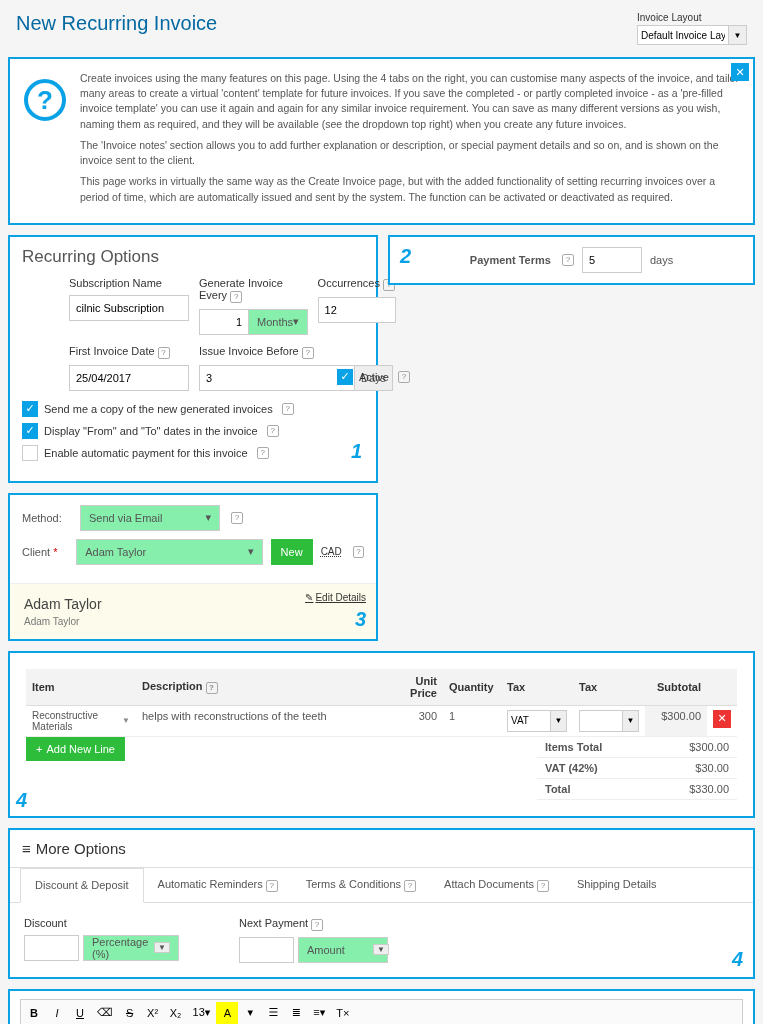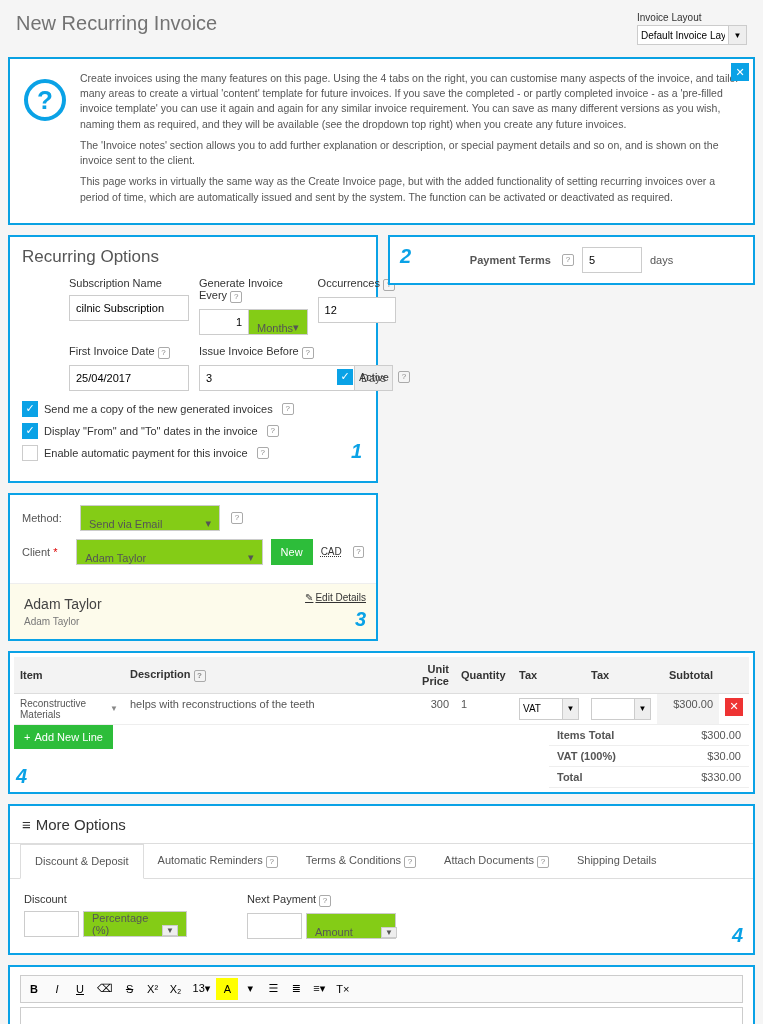--- a/index.html
+++ b/index.html
@@ -1,19 +1,19 @@
 <!DOCTYPE html>
 <html><head>
 <meta charset="utf-8">
 <style>
   * { box-sizing: border-box; margin: 0; padding: 0; font-family: Arial, Helvetica, sans-serif; }
   body { background: #f5f5f5; width: 763px; font-size: 11px; color: #555; }
   .page { padding: 8px; }
   .header-row { display: flex; justify-content: space-between; align-items: flex-start; padding: 4px 8px 12px; }
-  .page-title { font-size: 20px; font-weight: normal; color: #737373; }
+  .page-title { font-size: 20px; font-weight: normal; color: #0369a1; }
   .layout-sel { display: flex; flex-direction: column; align-items: flex-start; }
   .layout-lbl { font-size: 10px; color: #333; margin-bottom: 2px; }
   .layout-dd { display: flex; }
   .layout-dd input { width: 92px; height: 20px; border: 1px solid #ccc; font-size: 10px; padding: 0 3px; background:#fff; }
   .layout-dd button { width: 18px; height: 20px; border: 1px solid #ccc; border-left:none; background:#eee; font-size:8px; }
   .panel { background: #fff; border: 2px solid #0aa2e6; margin-bottom: 10px; position: relative; }
   .panel-plain { border: 2.5px solid #09a1e2; }
   .info-panel { padding: 12px 14px; display:flex; align-items:flex-start; }
   .info-icon { width: 42px; height: 42px; border-radius: 50%; border: 4px solid #0aa2e6; color: #0aa2e6; font-size: 26px; font-weight:bold; display:flex; align-items:center; justify-content:center; margin-right: 14px; margin-top:8px; flex-shrink:0; }
   .info-text p { font-size: 10.5px; line-height: 1.45; color: #555; margin-bottom: 6px; }
@@ -22,21 +22,21 @@
   .col-l { width: 370px; border-radius: 13px; }
   .col-r { flex:1; }
   .section-pad { padding: 10px 12px 14px; }
   .sec-title { font-size: 17px; font-weight:normal; color:#555; margin-bottom:10px; }
   .row { display:flex; gap:10px; margin-bottom:10px;padding-left:47px; }
   .fld { display:flex; flex-direction:column; }
   .fld label { font-size: 11px; color:#333; margin-bottom:6px; }
   .help { display:inline-block; width:12px; height:12px; border:1px solid #aaa; border-radius:2px; font-size:8px; line-height:10px; text-align:center; color:#888; margin-left:3px; }
   input[type=text].inp, .inp { height:26px; border:1px solid #ccc; padding:0 6px; font-size:11px; background:#fff; }
   .inp-sm { width:60px; text-align:right; }
-  .dd-btn { height:26px; border:1px solid #ccc; background:#84cc16; display:flex; align-items:flex-end; justify-content:space-between; padding:0 8px; font-size:11px; }
+  .dd-btn { height:26px; border:1px solid #ccc; background:#86efac; display:flex; align-items:center; justify-content:space-between; padding:0 8px; font-size:11px; }
   .chk-row { display:flex; align-items:center; gap:6px; margin-bottom:6px; font-size:11px; color:#333; }
   .chk { width:16px; height:16px; border:1px solid #ccc; background:#fff; display:flex; align-items:center; justify-content:center; color:#fff; font-size:11px; flex-shrink:0; }
   .chk.on { background:#0aa2e6; border-color:#0aa2e6; }
   .callout-num { position:absolute; font-size:20px; font-style:italic; font-weight:bold; color:#0aa2e6; }
   .pay-row { display:flex; align-items:center; justify-content:center; gap:8px; padding:10px; }
   .method-row { display:flex; align-items:center; gap:8px; margin-bottom:8px; }
   .method-row .lbl { width:50px; font-size:11px; }
   .sel-wide { width:200px; }
   .btn-green { background:#2dbd3a; color:#fff; border:none; height:26px; padding:0 10px; font-size:11px; cursor:pointer; }
   .cad { font-size:10px; text-decoration:underline dotted; color:#333; }
@@ -192,21 +192,21 @@
       <div class="panel pay-row" style="position:relative;">
         <span class="callout-num" style="left:10px;top:8px;">2</span>
         <span style="font-weight:bold;font-size:11px;">Payment Terms</span>
         <span class="help">?</span>
         <input class="inp" style="width: 60px;" value="5">
         <span>days</span>
       </div>
     </div>
   </div>
 
-  <div class="panel" style="padding:4px;position:relative;">
+  <div class="panel" style="padding:16px;position:relative;">
     <table class="itms">
       <thead>
         <tr>
           <th style="width:110px;">Item</th>
           <th><span>Description</span><span class="help">?</span></th>
           <th class="r" style="width:62px;">Unit Price</th>
           <th style="width:58px;">Quantity</th>
           <th style="width:66px;">Tax</th>
           <th style="width:66px;">Tax</th>
           <th class="r" style="width:62px;">Subtotal</th>
@@ -248,21 +248,21 @@
           <span>+</span>
           <span>Add New Line</span>
         </button>
       <div style="flex:1;"></div>
       <div class="totals">
         <div class="trow">
             <b>Items Total</b>
             <span>$300.00</span>
           </div>
         <div class="trow">
-            <b>VAT (100%)</b>
+            <b>VAT (42%)</b>
             <span>$30.00</span>
           </div>
         <div class="trow">
             <b>Total</b>
             <span>$330.00</span>
           </div>
       </div>
     </div>
     <div class="callout-num" style="bottom:4px;left:6px;">4</div>
   </div>
@@ -277,21 +277,21 @@
       <div class="tab"><span>Automatic Reminders</span><span class="help">?</span></div>
       <div class="tab"><span>Terms &amp; Conditions</span><span class="help">?</span></div>
       <div class="tab"><span>Attach Documents</span><span class="help">?</span></div>
       <div class="tab">Shipping Details</div>
     </div>
     <div class="tab-body">
       <div class="fld">
         <label>Discount</label>
         <div style="display:flex;gap:4px;">
           <input class="inp" style="width: 55px;">
-          <div class="dd-btn" style="width:104px;">
+          <div class="dd-btn" style="width:96px;">
               <span>Percentage (%)</span>
               <span style="background:#eee;border:1px solid #ccc;padding:0 3px;font-size:8px;">▼</span>
             </div>
         </div>
       </div>
       <div class="fld">
         <label><span>Next Payment</span><span class="help">?</span></label>
         <div style="display:flex;gap:4px;">
           <input class="inp" style="width: 55px;">
           <div class="dd-btn" style="width:90px;gap:28px;">

